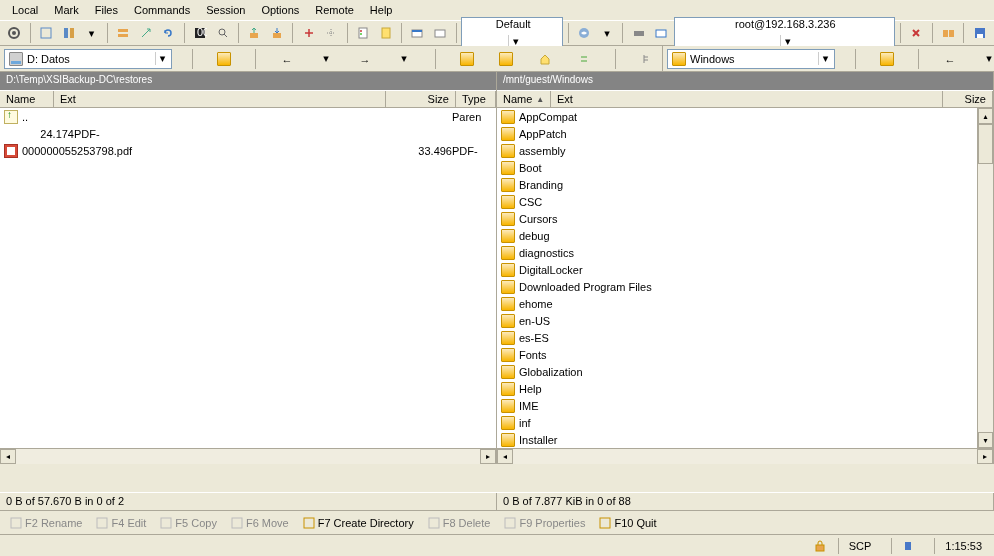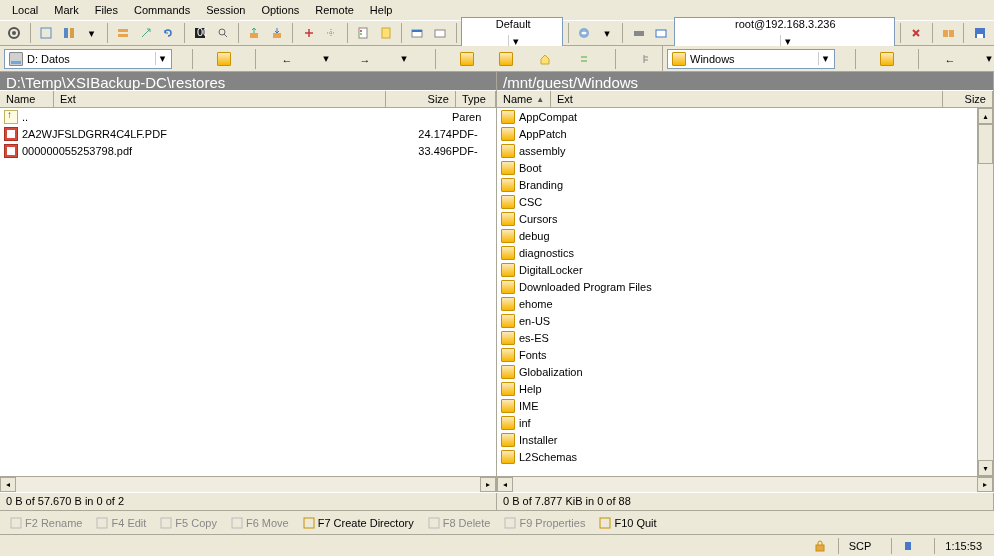--- a/index.html
+++ b/index.html
@@ -11,41 +11,41 @@
 .tb-sep { width:1px; height:20px; background:#aca899; margin:0 3px; }
 .tb-combo { height:32px; border:1px solid #7f9db9; background:#fff; padding:0 2px 0 4px; display:flex; align-items:center;flex-direction:column; }
 .tb-combo .dd { width:14px; text-align:center; color:#000; border-left:1px solid #ccc; margin-left:4px; }
 .addressbar { height:26px; background:#ece9d8; border-bottom:1px solid #aca899; display:flex; }
 .addr-half { flex:1; display:flex; align-items:center; padding:0 4px; gap:17px; }
 .addr-half + .addr-half { border-left:1px solid #aca899; }
 .pathcombo { display:flex; align-items:center; height:20px; border:1px solid #7f9db9; background:#fff; padding:0 2px 0 4px; }
 .pathcombo .dd { width:14px; text-align:center; border-left:1px solid #ccc; margin-left:4px; }
 .panels { flex:1; display:flex; overflow:hidden; }
 .panel { flex:1; display:flex; flex-direction:column; border-right:1px solid #aca899; background:#fff; }
-.panel-path { height:18px; background:#848484; color:#fff; padding:2px 6px; font-size:15px; }
+.panel-path { height:18px; background:#848484; color:#fff; padding:2px 6px; font-size:10px; }
 .col-head { height:18px; background:#ece9d8; border-top:1px solid #fff; border-bottom:1px solid #aca899; display:flex; }
 .col-head .ch { padding:2px 6px; border-right:1px solid #aca899; display:flex; align-items:center; }
 .sort-arrow { font-size:8px; margin-left:4px; color:#555; }
 .filelist { flex:1; overflow-y:auto; overflow-x:hidden; background:#fff; }
 .row { display:flex; align-items:center; height:17px; padding:0 4px; white-space:nowrap; }
 .row .cell-name { flex:1; display:flex; align-items:center; gap:4px; overflow:hidden; }
 .row .cell-size { width:70px; text-align:right; }
 .row .cell-type { width:40px; overflow:hidden; }
 .ico { width:14px; height:14px; display:inline-block; flex-shrink:0; }
 .ico-folder { background:linear-gradient(#fceabb,#f8b500); border:1px solid #c89200; border-radius:1px; }
 .ico-drive { background:#d0d0d0; border:1px solid #888; border-radius:1px; position:relative; }
 .ico-drive::after { content:""; position:absolute; bottom:1px; left:1px; right:1px; height:3px; background:#6ea8dc; }
 .ico-pdf { background:#d74a38; border:1px solid #a83024; position:relative; }
 .ico-pdf::after { content:""; position:absolute; inset:2px; background:#fff; }
 .ico-up { background:#fffbe0; border:1px solid #c0b060; position:relative; }
 .ico-up::after { content:"↑"; position:absolute; top:-2px; left:2px; font-size:10px; color:#008000; font-weight:bold; }
 .scroll-x { height:16px; background:#ece9d8; border-top:1px solid #aca899; display:flex; }
 .scroll-x .sb-track { flex:1; background:#f0ede0; }
 .scroll-x .sb-btn { width:16px; background:#ece9d8; border:1px solid #aca899; display:flex; align-items:center; justify-content:center; font-size:8px; }
-.statusrow { height:18px; background:#ece9d8; border-top:1px solid #fff; display:flex; }
+.statusrow { height:18px; background:#ece9d8; border-top:1px solid #fff; display:flex;margin-top:28px; }
 .statusrow .sr-half { flex:1; padding:2px 6px; border-right:1px solid #aca899; }
 .fkeys { height:24px; background:#ece9d8; border-top:1px solid #aca899; display:flex; align-items:center; padding:0 4px; gap:2px; }
 .fkey { display:flex; align-items:center; gap:3px; padding:2px 6px; color:#888; }
 .fkey.enabled { color:#000; }
 .bottom { height:22px; background:#ece9d8; border-top:1px solid #aca899; display:flex; align-items:center; justify-content:flex-end; padding:0 2px; gap:10px; }
 .bottom .lock { width:16px; height:16px; display:flex; align-items:center; justify-content:center; color:#c89200; }
 .bottom .seg { border-left:1px solid #aca899; padding:2px 10px; }
 svg { display:block; }
 .scroll-y { width:16px; background:#ece9d8; border-left:1px solid #aca899; display:flex; flex-direction:column; }
 .scroll-y .sb-btn { height:16px; background:#ece9d8; border:1px solid #aca899; display:flex; align-items:center; justify-content:center; font-size:8px; }
@@ -316,24 +316,20 @@
       <div class="filelist" id="leftlist">
           <div class="row">
             <div class="cell-name">
               <span class="ico ico-up"></span>
               <span>..</span>
             </div>
             <div class="cell-size"></div>
             <div class="cell-type">Paren</div>
           </div>
           <div class="row">
-            <div class="cell-name">
-              <span class="ico ico-pdf"></span>
-              <span>2A2WJFSLDGRR4C4LF.PDF</span>
-            </div>
             <div class="cell-size">24.174</div>
             <div class="cell-type">PDF-</div>
           </div>
           <div class="row">
             <div class="cell-name">
               <span class="ico ico-pdf"></span>
               <span>000000055253798.pdf</span>
             </div>
             <div class="cell-size">33.496</div>
             <div class="cell-type">PDF-</div>

